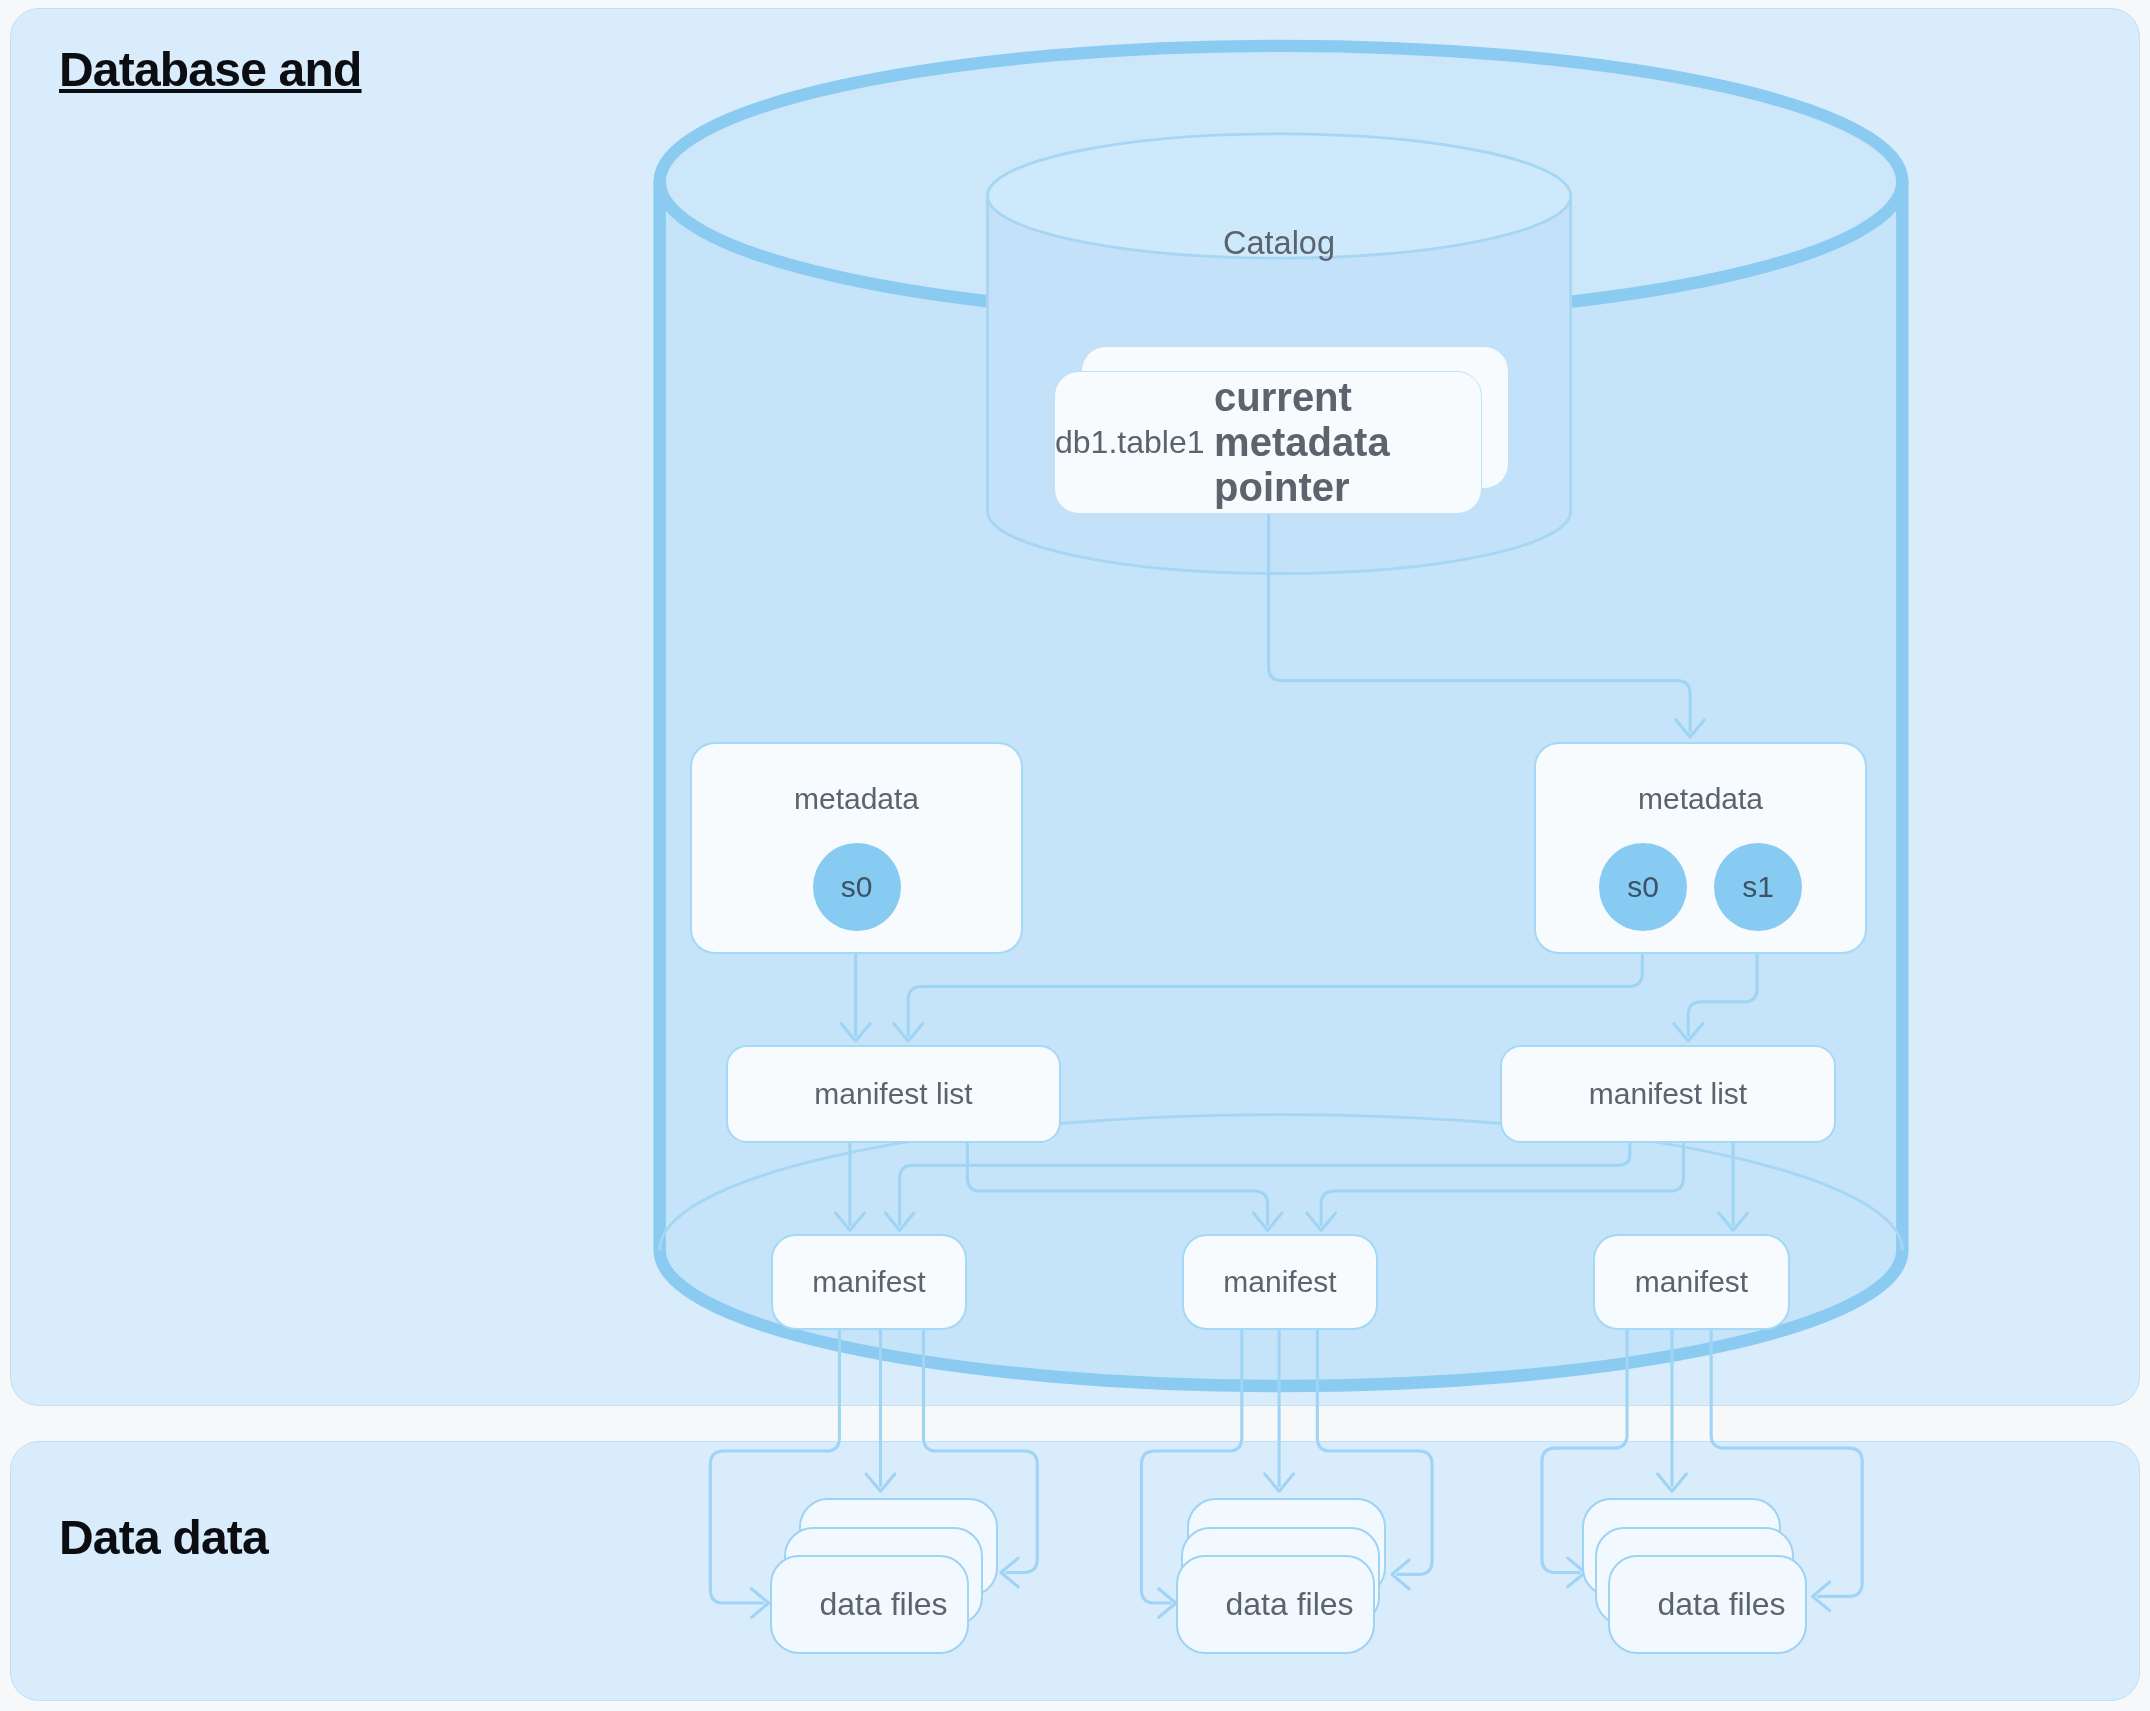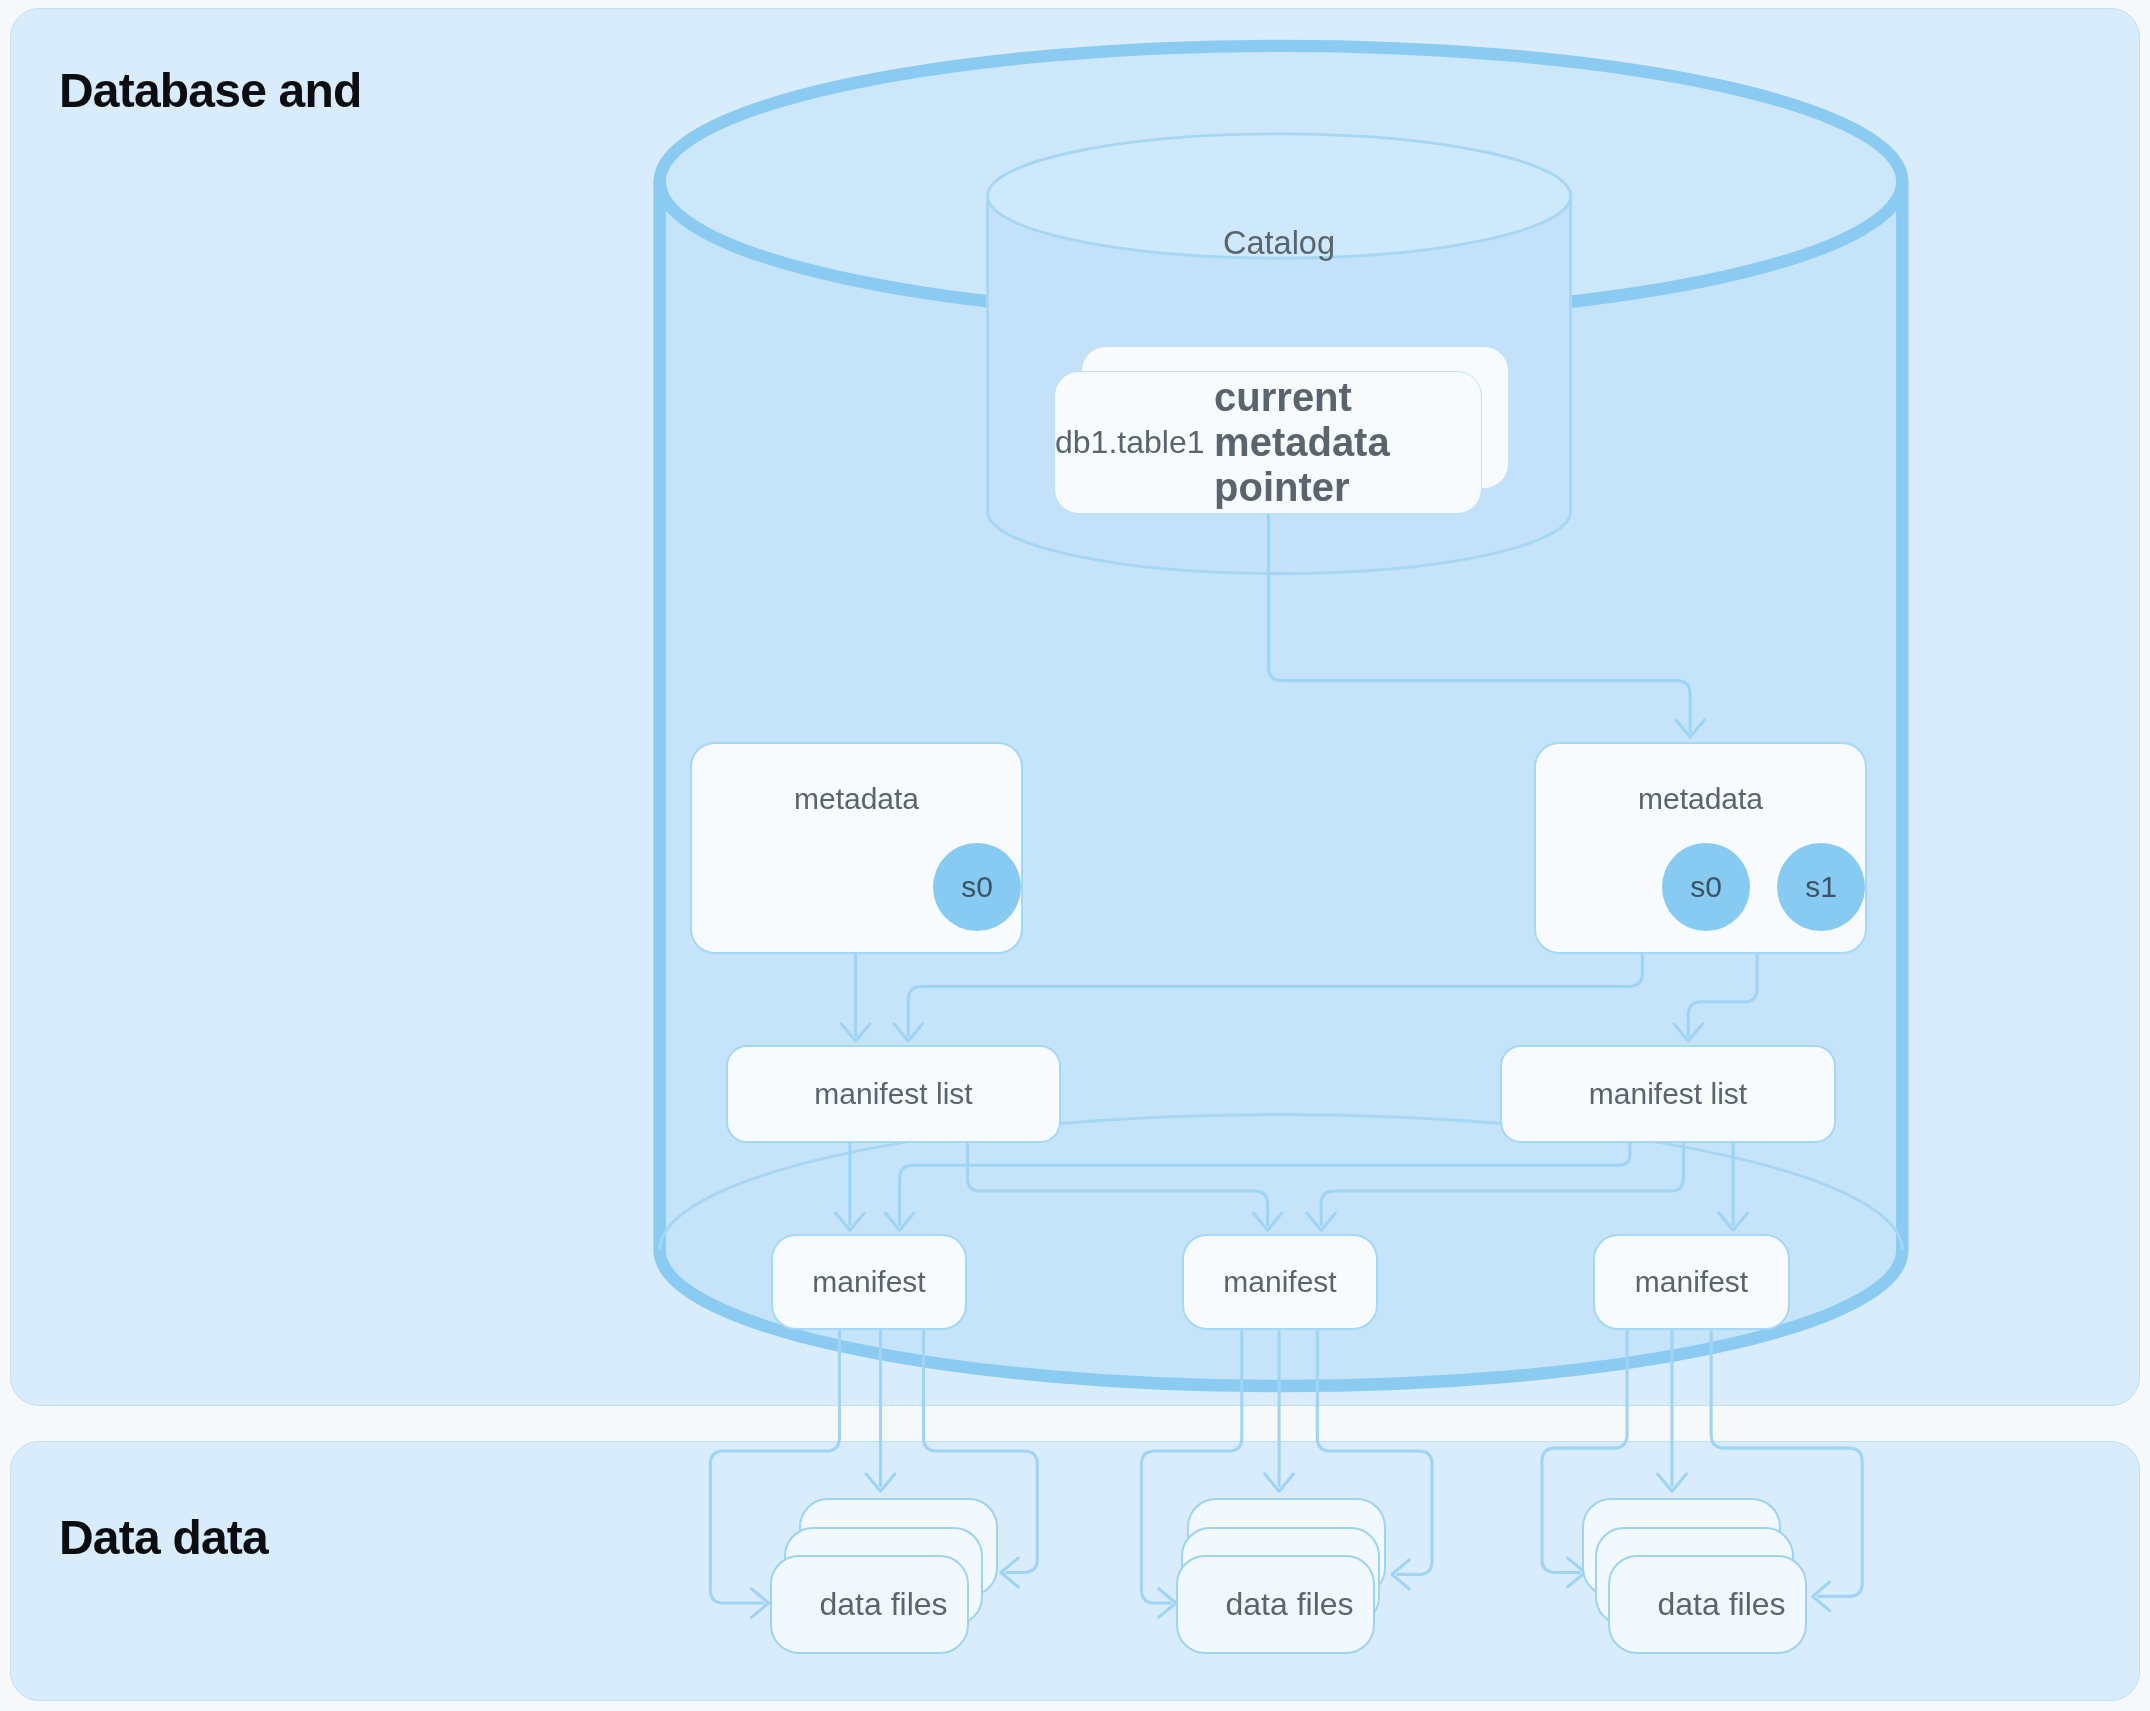--- a/index.html
+++ b/index.html
@@ -15,21 +15,21 @@
     border:1.9px solid var(--panel_border,#bfe0f7);
     border-radius:29px;box-sizing:border-box;z-index:0;
   }
   #panel-metadata{top:7.6px;height:1398px;}
   #panel-data{top:1441px;height:260px;}
   .layer-title{
     position:absolute;left:59px;z-index:3;
     font-weight:700;font-size:48px;line-height:56px;
     letter-spacing:-0.8px;color:var(--title_text,#0b0d10);
   }
-  #title-metadata{top:63px;}
+  #title-metadata{top:42px;text-decoration:underline;}
   #title-data{top:1510px;}
   #diagram{position:absolute;left:0;top:0;z-index:1;pointer-events:none;}
   .node{
     position:absolute;z-index:2;box-sizing:border-box;
     background:var(--node_fill,#f7fbfe);
     border:2.4px solid var(--node_border,#a5d8f6);
     border-radius:23px;
     display:flex;align-items:center;justify-content:center;
     color:var(--text_gray,#5b646c);font-size:30px;
   }
@@ -40,21 +40,21 @@
   .card{
     position:absolute;z-index:2;box-sizing:border-box;width:428px;height:143px;
     background:var(--node_fill,#f7fbfe);
     border:1.9px solid var(--card_border,#bfe1f8);border-radius:25px;
   }
   .card.front{display:flex;flex-direction:row;align-items:center;justify-content:center;gap:9.6px;}
   .card-line1{color:var(--text_gray,#5b646c);font-size:32px;}
   .card-line2{color:var(--text_gray,#5b646c);font-size:40px;font-weight:700;}
   .meta-box{border-radius:25px;}
   .meta-label{position:absolute;top:38px;left:0;width:100%;text-align:center;}
-  .snap-row{position:absolute;top:99px;left:0;width:100%;display:flex;justify-content:flex-end;gap:27px;}
+  .snap-row{position:absolute;top:99px;left:0;width:100%;display:flex;justify-content:center;gap:27px;}
   .snap{
     width:88px;height:88px;border-radius:50%;
     background:var(--snapshot_fill,#87caf2);
     display:flex;align-items:center;justify-content:center;
     color:var(--snapshot_text,#3d5263);font-size:30px;
   }
   .dfcard{
     position:absolute;z-index:2;box-sizing:border-box;width:199px;height:99px;
     background:var(--datafile_fill,#f2f9fe);
     border:2.4px solid var(--datafile_border,#9ed3f4);border-radius:29px;padding-left:28px;

